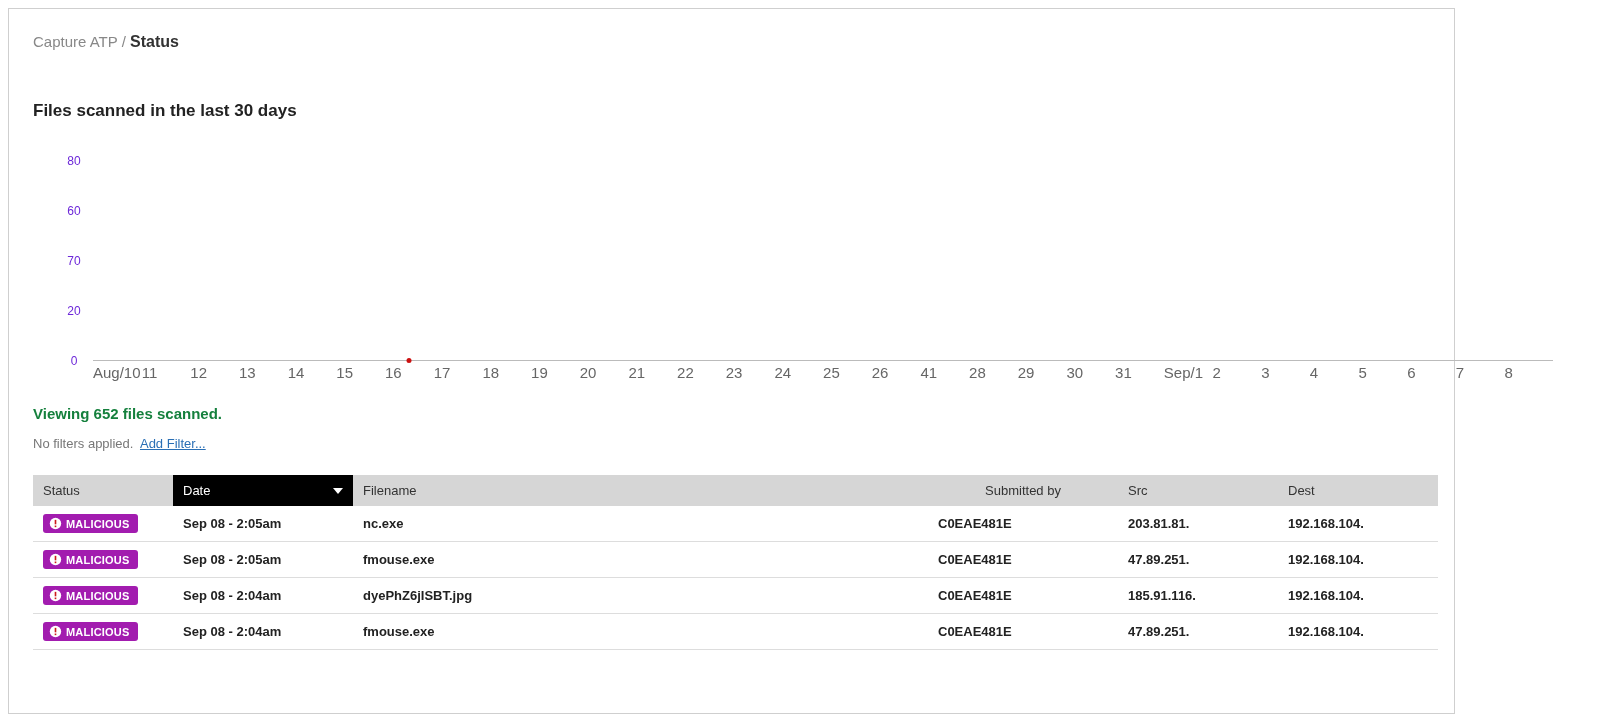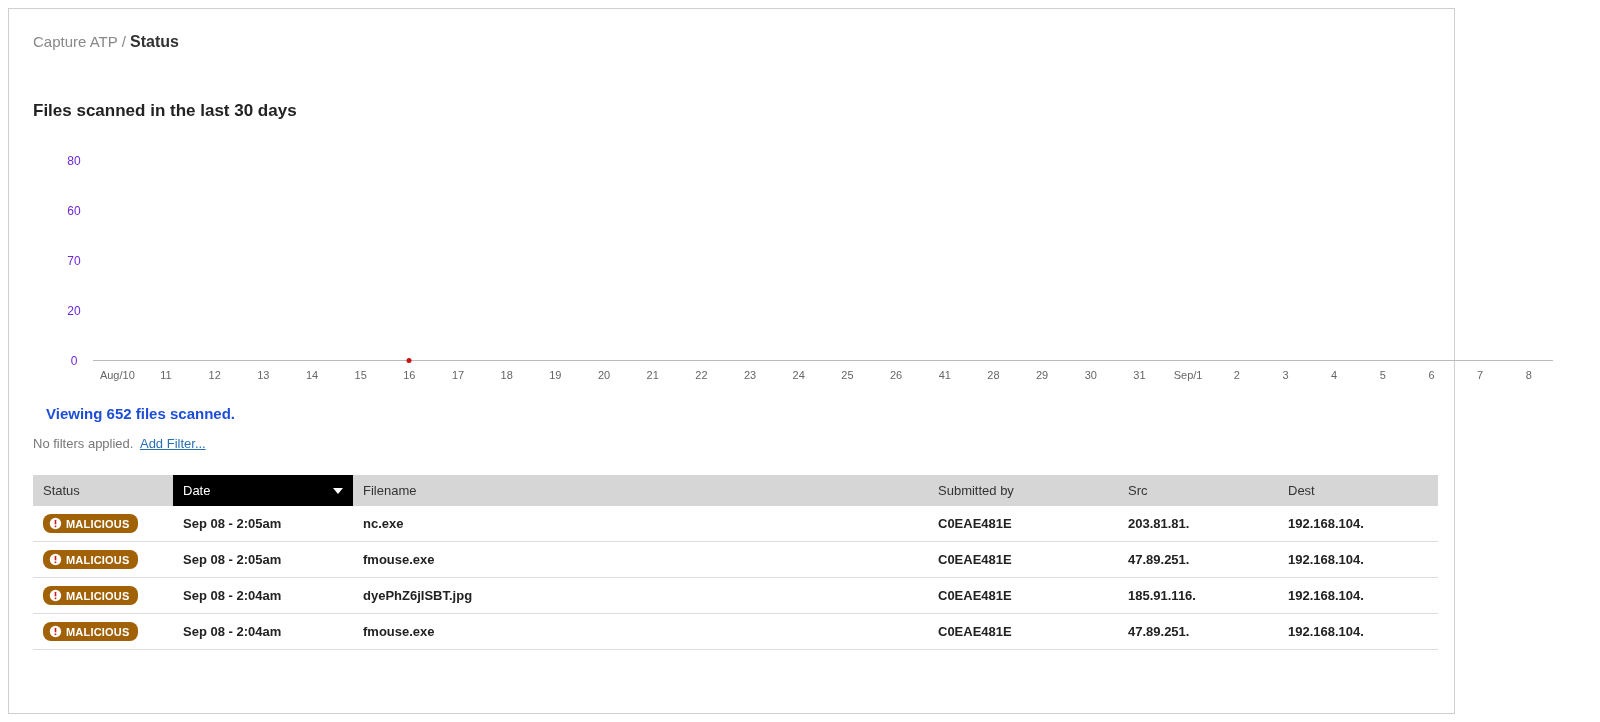--- a/index.html
+++ b/index.html
@@ -96,38 +96,36 @@
   .bar {
     width: 100%;
   }
   .x-labels {
     position: absolute;
     left: 40px; right: 0; bottom: 0;
     display:flex;
   }
   .x-label {
     flex:1;
-    text-align:center;
-    font-size:11px;
+    font-size:15px;
     color:#666;
   }
   .marker {
     position:absolute;
     width:5px; height:5px; border-radius:50%;
     background:#cc1010;
     bottom:-3px; left:50%; transform:translateX(-50%);
   }
 
   
   .viewing {
     margin-top: 24px;
     font-size: 15px;
     font-weight: 700;
-    color: #1d4ed8;
-    margin-left: 13px;
+    color: #15803d;
   }
   .filters {
     margin-top: 14px;
     font-size: 13px;
     color: #777;
   }
   .filters a {
     color: #2a6fb5;
     text-decoration: underline;
     cursor: pointer;
@@ -156,36 +154,36 @@
     position:absolute; right:10px; top:50%; transform:translateY(-50%);
     width:0;height:0;border-left:5px solid transparent;border-right:5px solid transparent;border-top:6px solid #fff;
   }
   tbody td {
     padding: 8px 10px;
     border-bottom: 1px solid #ddd;
     font-weight: 700;
     color: #222;
   }
   .badge {
-    background: #a16207;
+    background: #a21caf;
     color: #fff;
     font-size: 11px;
     font-weight: 700;
     padding: 3px 8px 3px 6px;
-    border-radius: 8px;
+    border-radius: 3px;
     display: inline-flex;
     align-items: center;
     gap: 4px;
     letter-spacing: .2px;
   }
   .badge svg { width:13px; height:13px; }
   .col-status { width: 140px; }
   .col-date   { width: 180px; margin-left: 17px; }
   .col-file   { }
-  .col-sub    { width: 190px; }
+  .col-sub    { width: 190px; text-align: center; }
   .col-src    { width: 160px; }
   .col-dest   { width: 160px; }
 </style>
 </head>
 <body>
 
 <div class="page">
 
   <div class="breadcrumb">
     <span>Capture ATP</span><span> / </span><strong>Status</strong>

